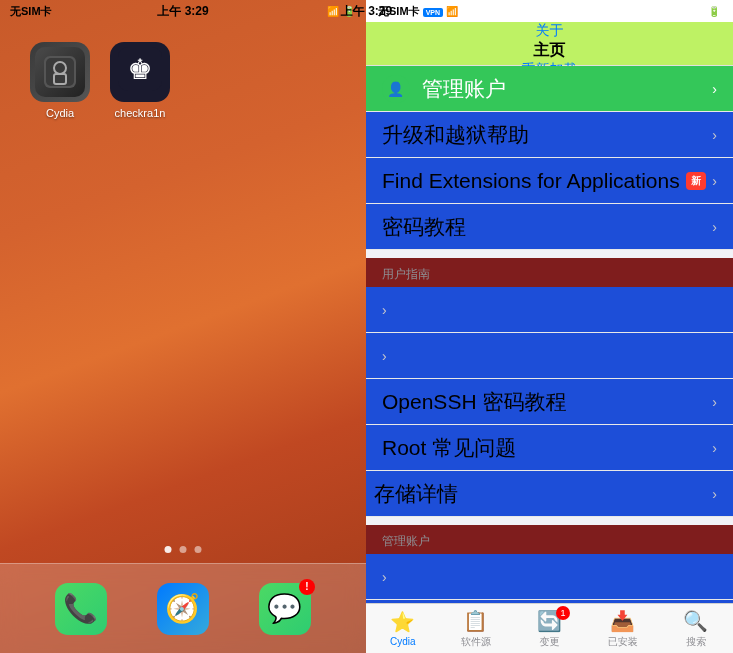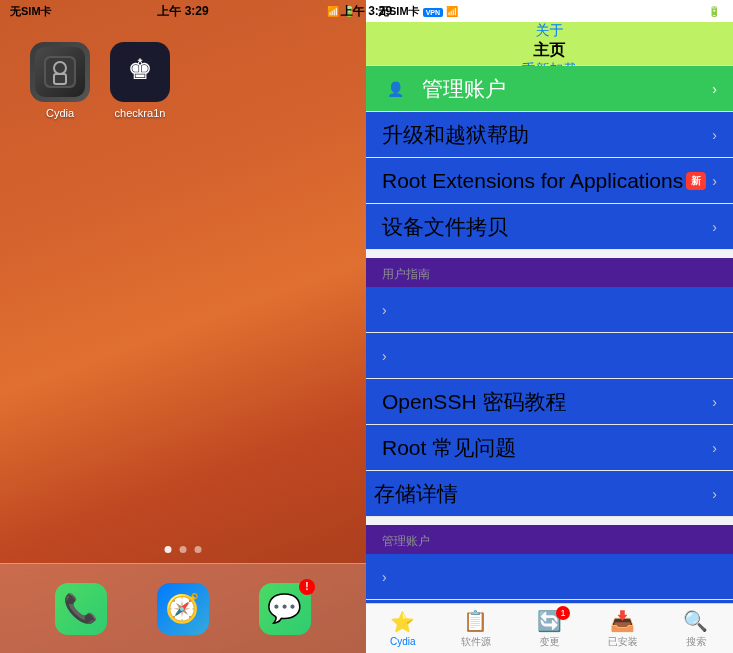--- a/index.html
+++ b/index.html
@@ -255,21 +255,21 @@
       padding: 2px 5px;
       border-radius: 4px;
       font-weight: bold;
       margin-right: 6px;
     }
 
     .section-header {
       padding: 8px 16px 4px;
       font-size: 12px;
       color: #8e8e93;
-      background: #4c1d95;
+      background: #7f1d1d;
     }
 
     
     .tab-bar {
       height: 50px;
       background: rgba(248,248,248,0.95);
       border-top: 1px solid #d1d1d1;
       display: flex;
       align-items: center;
       justify-content: space-around;
@@ -413,27 +413,27 @@
       <span class="menu-text">管理账户</span>
       <span class="chevron">›</span>
     </div>
 
     <div class="menu-item">
       <span class="menu-text">升级和越狱帮助</span>
       <span class="chevron">›</span>
     </div>
 
     <div class="menu-item">
-      <span class="menu-text">Root Extensions for Applications</span>
+      <span class="menu-text">Find Extensions for Applications</span>
       <span class="new-badge">新</span>
       <span class="chevron">›</span>
     </div>
 
     <div class="menu-item" style="margin-bottom:8px;">
-      <span class="menu-text">设备文件拷贝</span>
+      <span class="menu-text">密码教程</span>
       <span class="chevron">›</span>
     </div>
 
     <div class="section-header">用户指南</div>
 
     <div class="menu-item">
       <span class="chevron">›</span>
     </div>
     <div class="menu-item">
       <span class="chevron">›</span>

